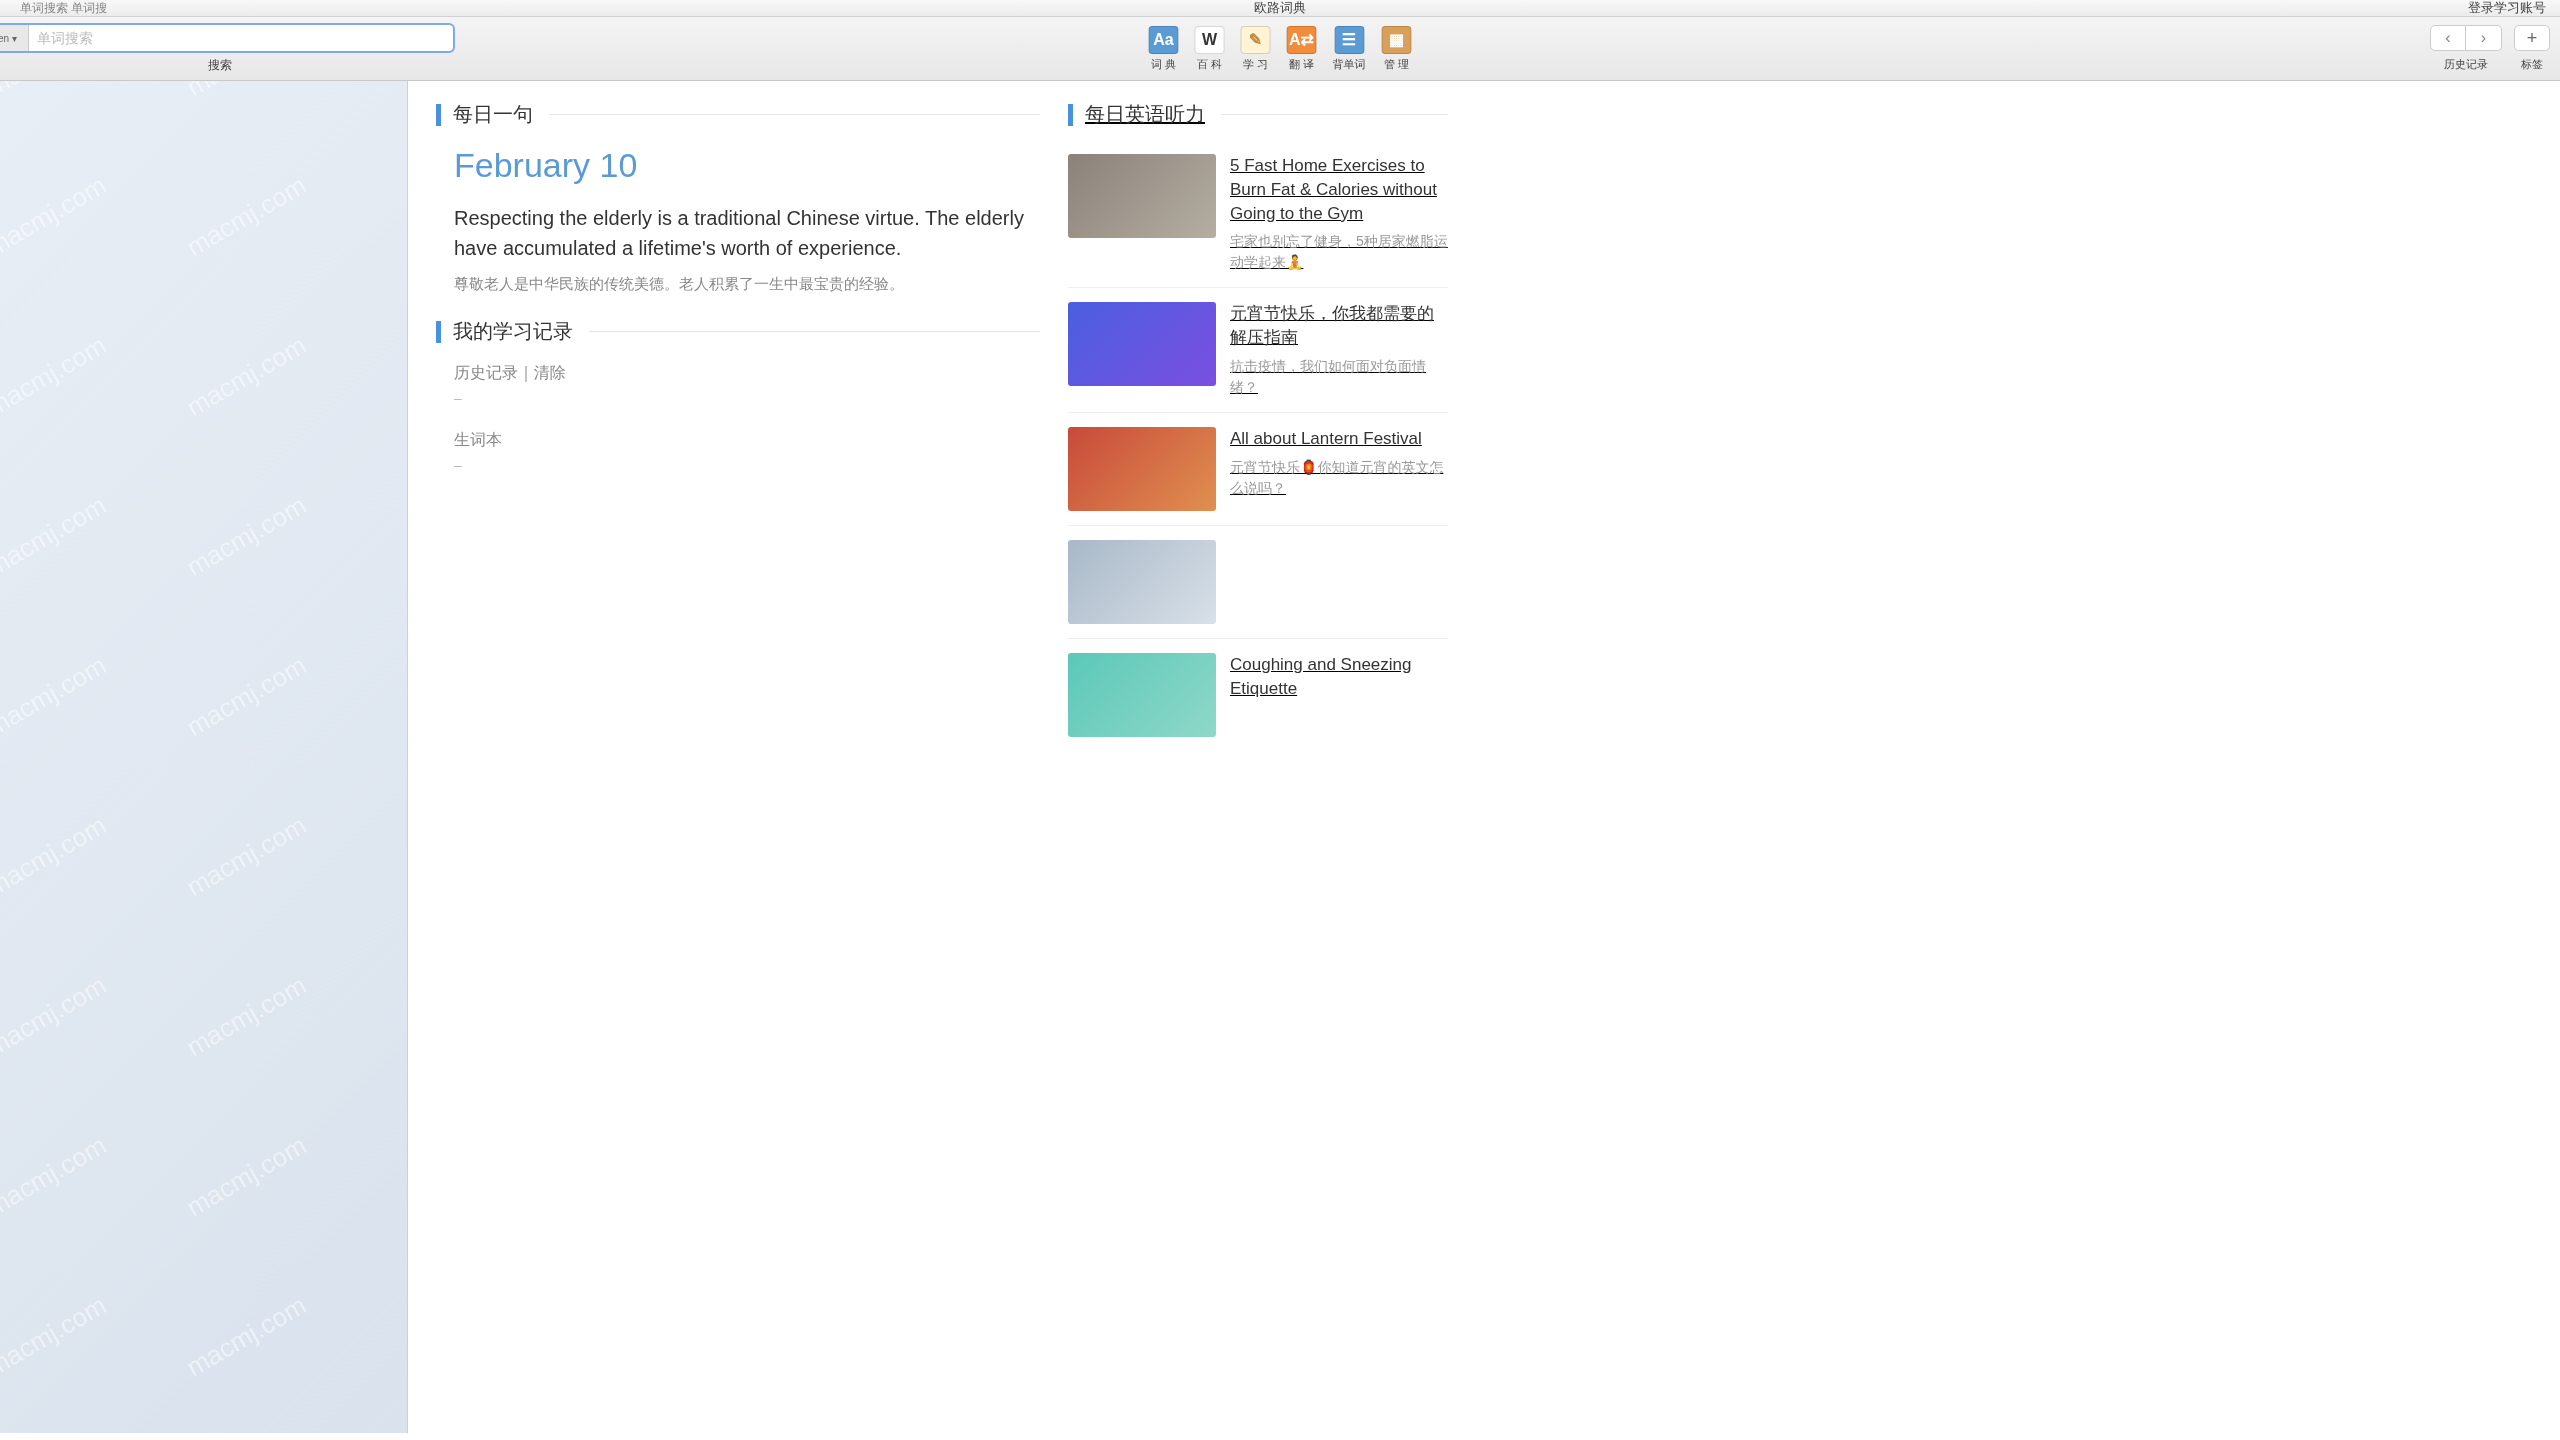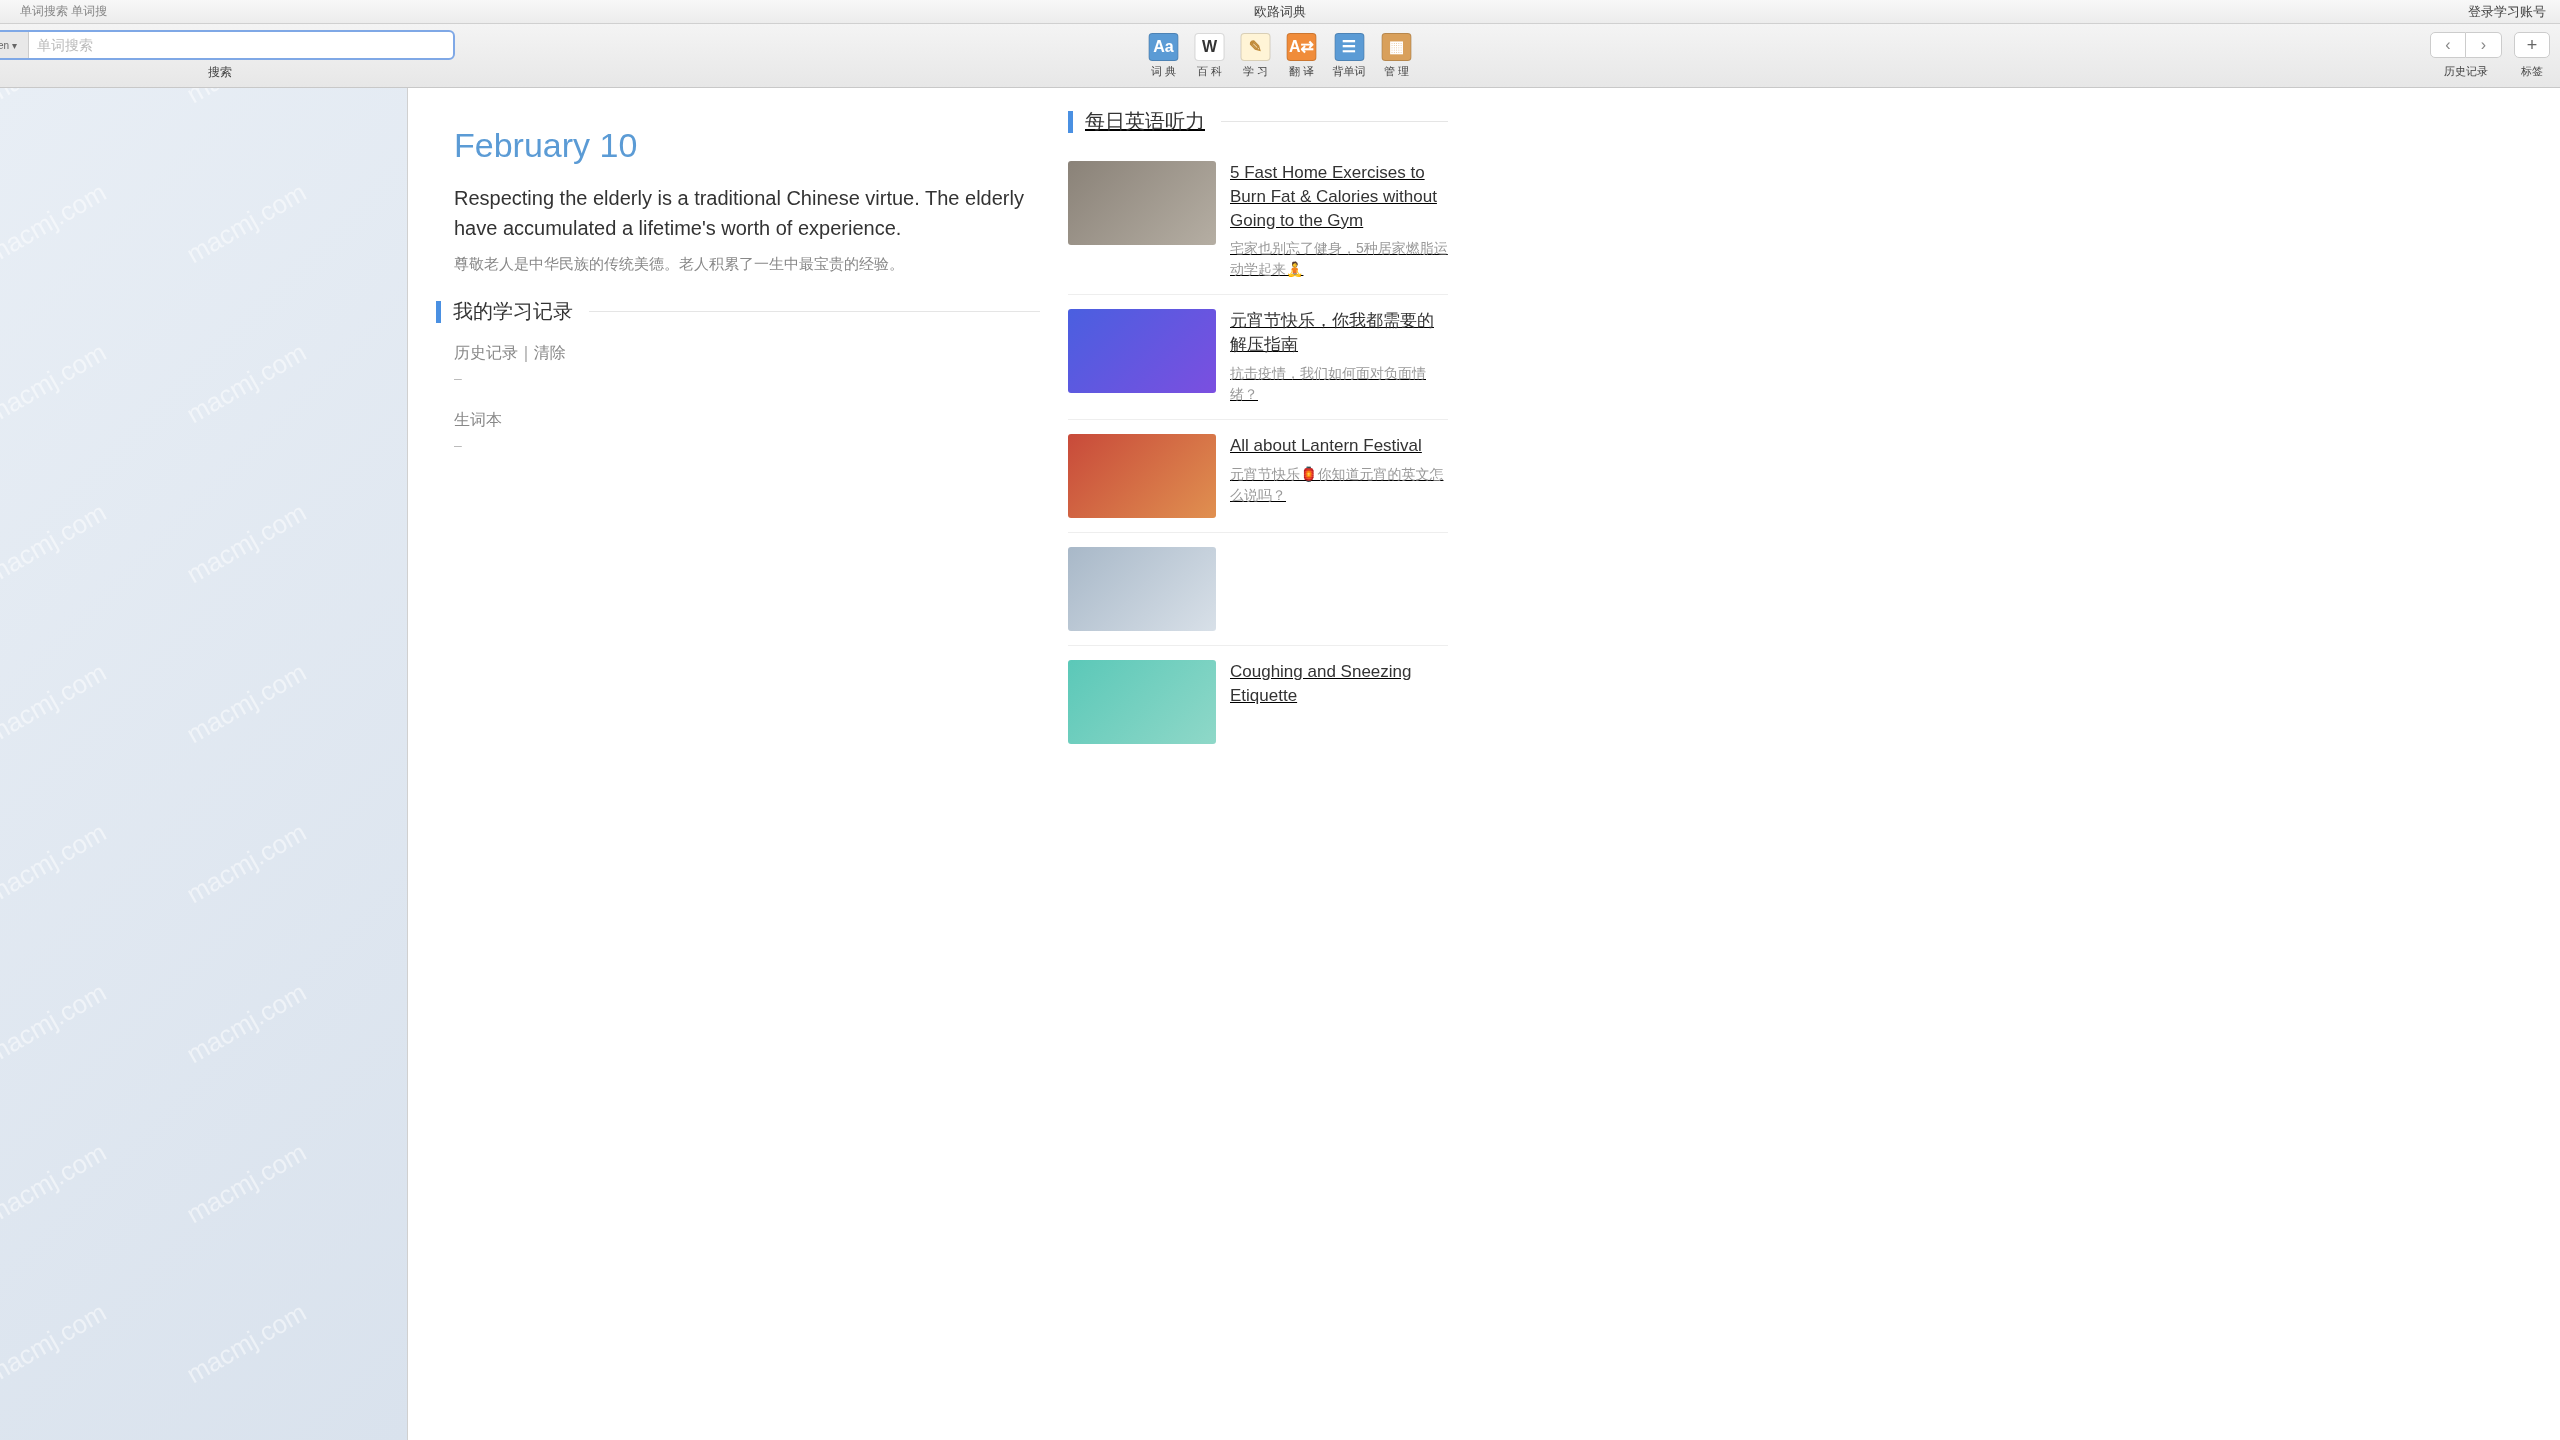--- a/index.html
+++ b/index.html
@@ -1,19 +1,19 @@
 <!DOCTYPE html>
 <html><head>
 <meta charset="utf-8">
 <style>
 * { margin: 0; padding: 0; box-sizing: border-box; }
 body { font-family: -apple-system, "PingFang SC", "Helvetica Neue", sans-serif; background: #fff; overflow: hidden; }
 
 .titlebar {
-  height: 24px;
+  height: 17px;
   background: linear-gradient(#f8f8f8, #ececec);
   border-bottom: 1px solid #d0d0d0;
   display: flex;
   align-items: center;
   justify-content: center;
   position: relative;
   font-size: 13px;
   color: #444;
 }
 .titlebar .left-hint { position: absolute; left: 20px; font-size: 12px; color: #888; }
@@ -228,20 +228,25 @@
       <div class="watermark" style="left: -20px; top: 920px;">macmj.com</div>
       <div class="watermark" style="left: 180px; top: 920px;">macmj.com</div>
       <div class="watermark" style="left: -20px; top: 1080px;">macmj.com</div>
       <div class="watermark" style="left: 180px; top: 1080px;">macmj.com</div>
       <div class="watermark" style="left: -20px; top: 1240px;">macmj.com</div>
       <div class="watermark" style="left: 180px; top: 1240px;">macmj.com</div>
     </div>
 
   <div class="content">
     <div class="center">
+      <div class="sec-header">
+        <div class="sec-bar"></div>
+        <div class="sec-title">每日一句</div>
+        <div class="sec-rule"></div>
+      </div>
       <div class="daily-date">February 10</div>
       <div class="daily-en">Respecting the elderly is a traditional Chinese virtue. The elderly have accumulated a lifetime's worth of experience.</div>
       <div class="daily-cn">尊敬老人是中华民族的传统美德。老人积累了一生中最宝贵的经验。</div>
 
       <div class="sec-header">
         <div class="sec-bar"></div>
         <div class="sec-title">我的学习记录</div>
         <div class="sec-rule"></div>
       </div>
       <div class="study-list">

